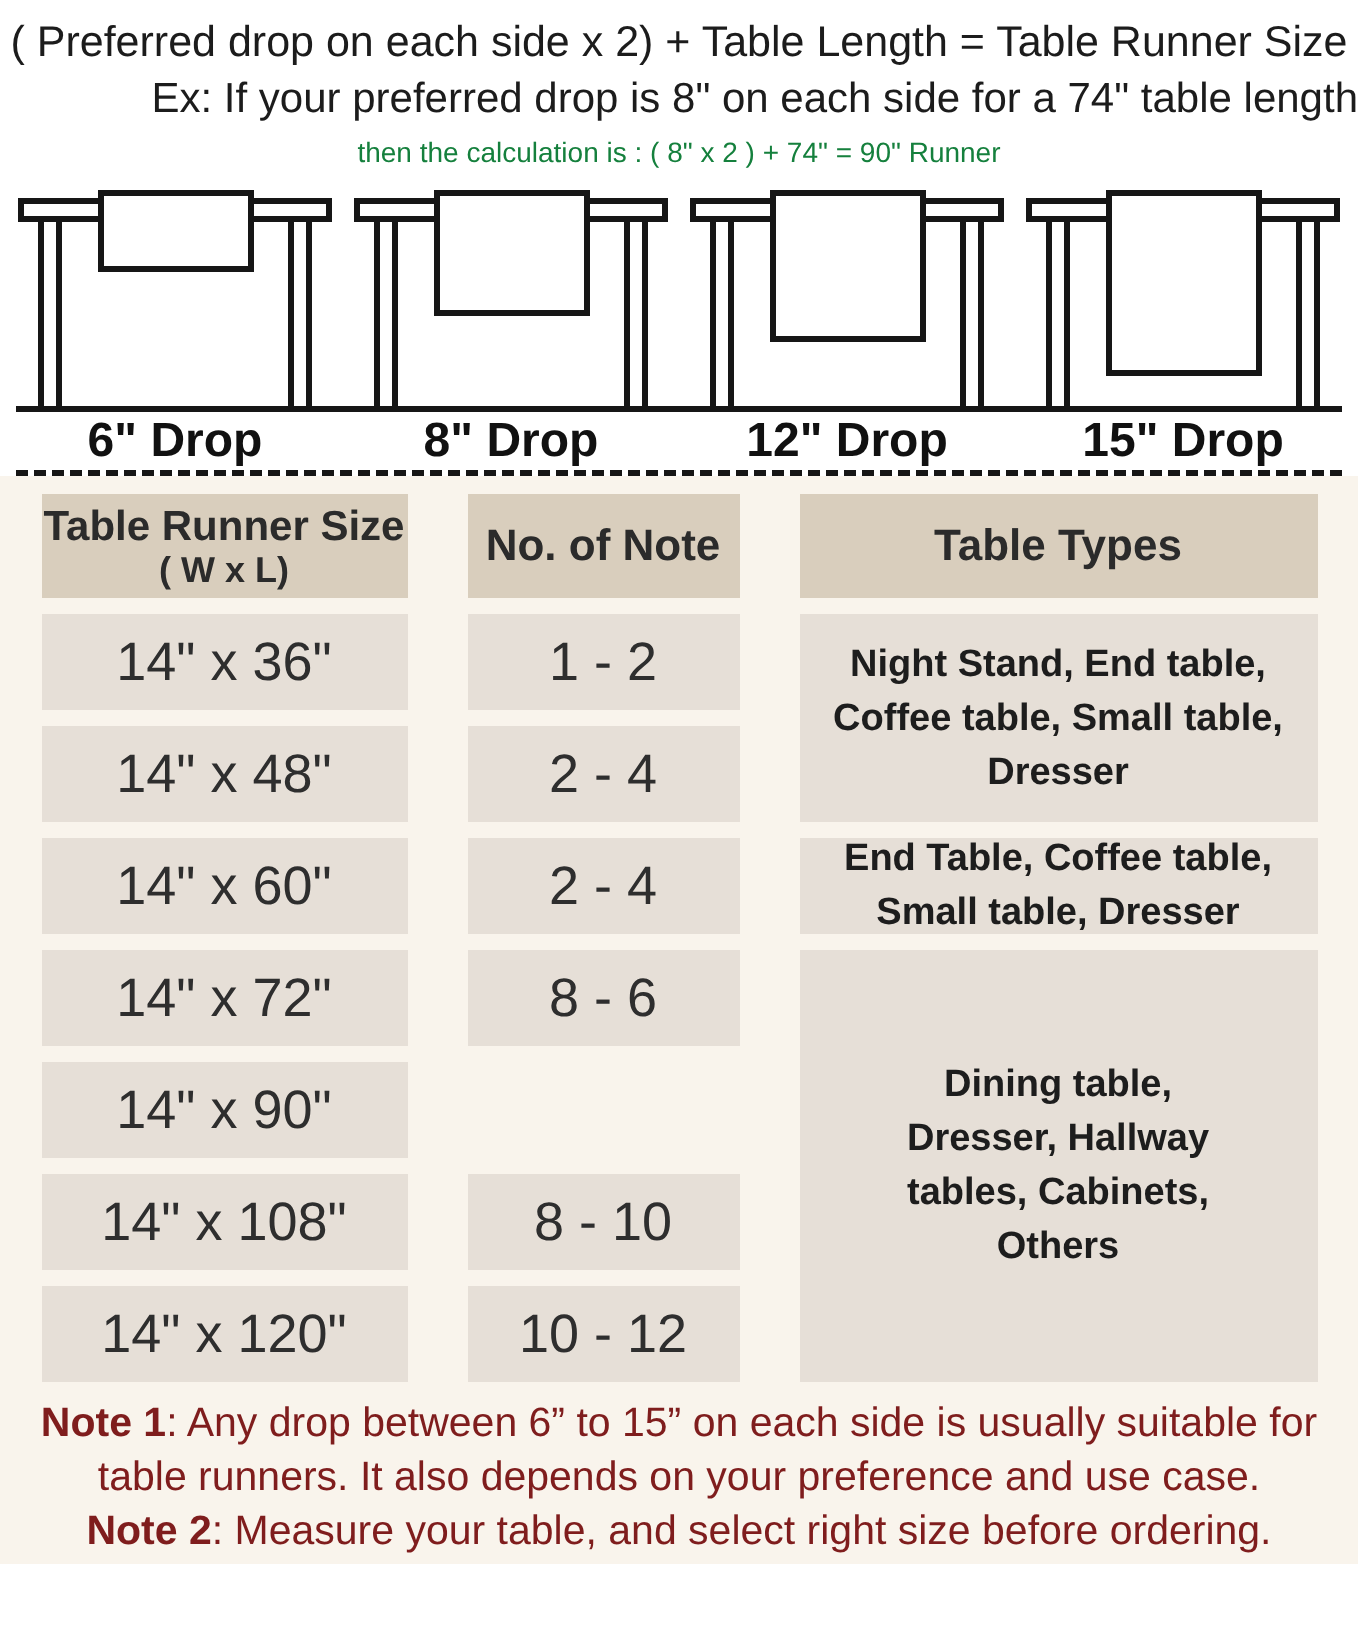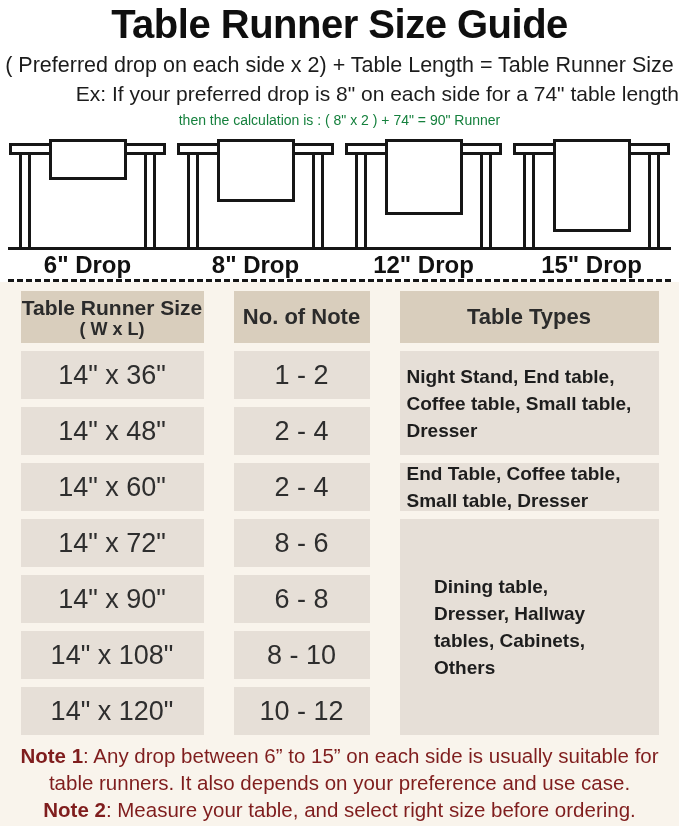--- a/index.html
+++ b/index.html
@@ -77,20 +77,21 @@
     display:grid;
     grid-template-columns:183px 136px 259px;
     grid-template-rows:52px repeat(7,48px);
     column-gap:30px;
     row-gap:8px;
     justify-content:center;
   }
   .cell {
     display:flex; flex-direction:column;
     align-items:center; justify-content:center;
+    text-align:center;
   }
   .head { background:#d9cebd; color:#2b2b2b; }
   .h1a { font-size:21px; font-weight:bold; line-height:23px; }
   .h1b { font-size:18px; font-weight:bold; line-height:20px; }
   .hbig { font-size:22px; font-weight:bold; }
   .data { background:#e6dfd7; font-size:27px; font-weight:400; color:#2e2e2e; }
   .type {
     background:#e6dfd7; font-weight:bold; font-size:19px;
     line-height:27px; color:#1d1d1d;
   }
@@ -113,21 +114,20 @@
     font-size:20.5px;
     line-height:27px;
     color:#7f1d1d;
   }
   .notes b { font-weight:bold; }
 </style>
 </head>
 <body>
 
 <div class="top">
-  <div class="title">Table Runner Size Guide</div>
   <div class="formula">( Preferred drop on each side x 2) + Table Length = Table Runner Size</div>
   <div class="ex1">Ex: If your preferred drop is 8" on each side for a 74" table length</div>
   <div class="ex2">then the calculation is : ( 8" x 2 ) + 74" = 90" Runner</div>
 
   <div class="figs">
     <div class="fig">
       <div class="tabletop"></div>
       <div class="leg leg-l"></div>
       <div class="leg leg-r"></div>
       <div class="runner drop1"></div>
@@ -179,21 +179,20 @@
     <div class="cell data gc1 r4">14" x 60"</div>
     <div class="cell data gc1 r5">14" x 72"</div>
     <div class="cell data gc1 r6">14" x 90"</div>
     <div class="cell data gc1 r7">14" x 108"</div>
     <div class="cell data gc1 r8">14" x 120"</div>
 
     <div class="cell data gc2 r2">1 - 2</div>
     <div class="cell data gc2 r3">2 - 4</div>
     <div class="cell data gc2 r4">2 - 4</div>
     <div class="cell data gc2 r5">8 - 6</div>
-    <div class="cell data gc2 r6">6 - 8</div>
     <div class="cell data gc2 r7">8 - 10</div>
     <div class="cell data gc2 r8">10 - 12</div>
 
     <div class="cell type typeA gc3">
       <span>Night Stand, End table, Coffee table, Small table, Dresser</span>
     </div>
     <div class="cell type typeB gc3">
       <span>End Table, Coffee table, Small table, Dresser</span>
     </div>
     <div class="cell type typeC gc3">

